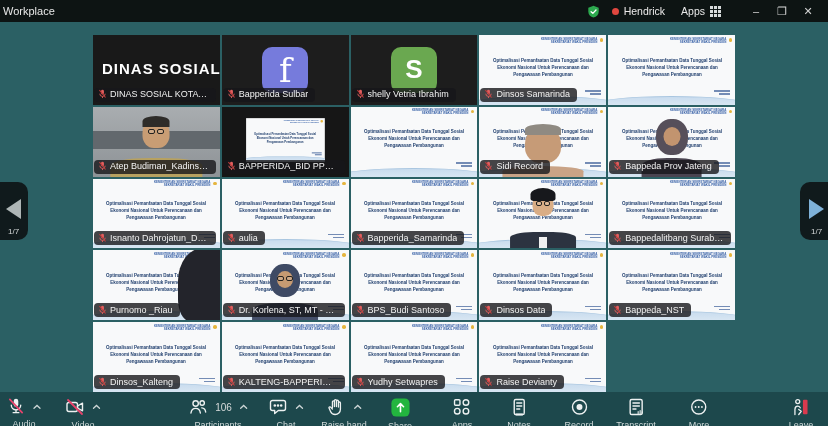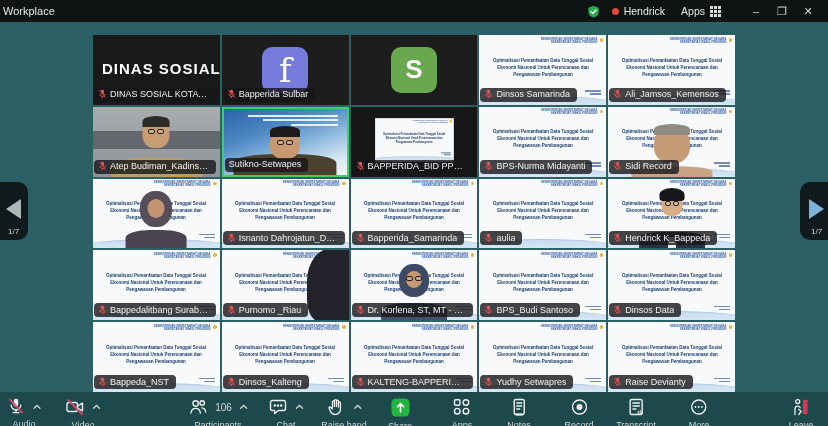--- a/index.html
+++ b/index.html
@@ -178,20 +178,31 @@
                 <path d="M2 5.2a3 3 0 0 0 6 0" fill="none" stroke="#e25f5f" stroke-width="1"></path>
                 <path d="M5 8.4v1.6" stroke="#e25f5f" stroke-width="1"></path>
                 <path d="M1.6 1.2 8.4 9.4" stroke="#c23b3b" stroke-width="1.2"></path>
               </svg>
             </span>
             <span class="plabel">Bapperida Sulbar</span>
           </div>
         </div>
         <div class="tile kind-avatar">
           <div class="avatar-box" style="background: rgb(106, 168, 80); font-family: &quot;Liberation Sans&quot;, sans-serif; font-size: 26px; font-weight: 700;">S</div>
+          <div class="pill">
+            <span style="display: flex;">
+              <svg width="9" height="10" viewBox="0 0 10 11">
+                <rect x="3.4" y="0.8" width="3.2" height="5.2" rx="1.6" fill="#e25f5f"></rect>
+                <path d="M2 5.2a3 3 0 0 0 6 0" fill="none" stroke="#e25f5f" stroke-width="1"></path>
+                <path d="M5 8.4v1.6" stroke="#e25f5f" stroke-width="1"></path>
+                <path d="M1.6 1.2 8.4 9.4" stroke="#c23b3b" stroke-width="1.2"></path>
+              </svg>
+            </span>
+            <span class="plabel">shelly Vetria Ibrahim</span>
+          </div>
         </div>
         <div class="tile kind-slide">
           <div class="slidecard">
             <div class="sl-dot"></div>
             <div class="sl-ht"><span>KEMENTERIAN SEKRETARIAT NEGARA</span><br><span>SEKRETARIAT WAKIL PRESIDEN</span></div>
             <div class="sl-title">Optimalisasi Pemanfaatan Data Tunggal Sosial Ekonomi Nasional Untuk Perencanaan dan Pengawasan Pembangunan</div>
             <div class="sl-foot">
               <i></i>
               <i></i>
             </div>
@@ -212,31 +223,20 @@
         <div class="tile kind-slide">
           <div class="slidecard">
             <div class="sl-dot"></div>
             <div class="sl-ht"><span>KEMENTERIAN SEKRETARIAT NEGARA</span><br><span>SEKRETARIAT WAKIL PRESIDEN</span></div>
             <div class="sl-title">Optimalisasi Pemanfaatan Data Tunggal Sosial Ekonomi Nasional Untuk Perencanaan dan Pengawasan Pembangunan</div>
             <div class="sl-foot">
               <i></i>
               <i></i>
             </div>
             <div class="sl-wave"></div>
-          </div>
-          <div class="pill">
-            <span style="display: flex;">
-              <svg width="9" height="10" viewBox="0 0 10 11">
-                <rect x="3.4" y="0.8" width="3.2" height="5.2" rx="1.6" fill="#e25f5f"></rect>
-                <path d="M2 5.2a3 3 0 0 0 6 0" fill="none" stroke="#e25f5f" stroke-width="1"></path>
-                <path d="M5 8.4v1.6" stroke="#e25f5f" stroke-width="1"></path>
-                <path d="M1.6 1.2 8.4 9.4" stroke="#c23b3b" stroke-width="1.2"></path>
-              </svg>
-            </span>
-            <span class="plabel">Ali_Jamsos_Kemensos</span>
           </div>
         </div>
         <div class="tile kind-video-room">
           <div class="band"></div>
           <div class="p-hair room-hair"></div>
           <div class="p-head room-head"></div>
           <div class="glasses room-glasses">
             <i></i>
             <i></i>
           </div>
@@ -244,37 +244,20 @@
           <div class="pill">
             <span style="display: flex;">
               <svg width="9" height="10" viewBox="0 0 10 11">
                 <rect x="3.4" y="0.8" width="3.2" height="5.2" rx="1.6" fill="#e25f5f"></rect>
                 <path d="M2 5.2a3 3 0 0 0 6 0" fill="none" stroke="#e25f5f" stroke-width="1"></path>
                 <path d="M5 8.4v1.6" stroke="#e25f5f" stroke-width="1"></path>
                 <path d="M1.6 1.2 8.4 9.4" stroke="#c23b3b" stroke-width="1.2"></path>
               </svg>
             </span>
             <span class="plabel">Atep Budiman_Kadinsos Kot...</span>
-          </div>
-        </div>
-        <div class="tile kind-video-blue active">
-          <div class="blue-lines">
-            <i></i>
-            <i></i>
-            <i></i>
-          </div>
-          <div class="p-hair blue-hair"></div>
-          <div class="p-head blue-head"></div>
-          <div class="glasses blue-glasses">
-            <i></i>
-            <i></i>
-          </div>
-          <div class="p-body blue-body"></div>
-          <div class="pill">
-            <span class="plabel">Sutikno-Setwapes</span>
           </div>
         </div>
         <div class="tile kind-mini-slide">
           <div class="mini">
             <div class="slidecard">
               <div class="sl-dot"></div>
               <div class="sl-ht"><span>KEMENTERIAN SEKRETARIAT NEGARA</span><br><span>SEKRETARIAT WAKIL PRESIDEN</span></div>
               <div class="sl-title">Optimalisasi Pemanfaatan Data Tunggal Sosial Ekonomi Nasional Untuk Perencanaan dan Pengawasan Pembangunan</div>
               <div class="sl-foot">
                 <i></i>
@@ -299,31 +282,20 @@
           <div class="slidecard">
             <div class="sl-dot"></div>
             <div class="sl-ht"><span>KEMENTERIAN SEKRETARIAT NEGARA</span><br><span>SEKRETARIAT WAKIL PRESIDEN</span></div>
             <div class="sl-title">Optimalisasi Pemanfaatan Data Tunggal Sosial Ekonomi Nasional Untuk Perencanaan dan Pengawasan Pembangunan</div>
             <div class="sl-foot">
               <i></i>
               <i></i>
             </div>
             <div class="sl-wave"></div>
           </div>
-          <div class="pill">
-            <span style="display: flex;">
-              <svg width="9" height="10" viewBox="0 0 10 11">
-                <rect x="3.4" y="0.8" width="3.2" height="5.2" rx="1.6" fill="#e25f5f"></rect>
-                <path d="M2 5.2a3 3 0 0 0 6 0" fill="none" stroke="#e25f5f" stroke-width="1"></path>
-                <path d="M5 8.4v1.6" stroke="#e25f5f" stroke-width="1"></path>
-                <path d="M1.6 1.2 8.4 9.4" stroke="#c23b3b" stroke-width="1.2"></path>
-              </svg>
-            </span>
-            <span class="plabel">BPS-Nurma Midayanti</span>
-          </div>
         </div>
         <div class="tile kind-slide-face">
           <div class="slidecard">
             <div class="sl-dot"></div>
             <div class="sl-ht"><span>KEMENTERIAN SEKRETARIAT NEGARA</span><br><span>SEKRETARIAT WAKIL PRESIDEN</span></div>
             <div class="sl-title">Optimalisasi Pemanfaatan Data Tunggal Sosial Ekonomi Nasional Untuk Perencanaan dan Pengawasan Pembangunan</div>
             <div class="sl-foot">
               <i></i>
               <i></i>
             </div>
@@ -351,20 +323,31 @@
             <div class="sl-title">Optimalisasi Pemanfaatan Data Tunggal Sosial Ekonomi Nasional Untuk Perencanaan dan Pengawasan Pembangunan</div>
             <div class="sl-foot">
               <i></i>
               <i></i>
             </div>
             <div class="sl-wave"></div>
           </div>
           <div class="p-head hij-head"></div>
           <div class="hij-face"></div>
           <div class="p-body hij-body"></div>
+          <div class="pill">
+            <span style="display: flex;">
+              <svg width="9" height="10" viewBox="0 0 10 11">
+                <rect x="3.4" y="0.8" width="3.2" height="5.2" rx="1.6" fill="#e25f5f"></rect>
+                <path d="M2 5.2a3 3 0 0 0 6 0" fill="none" stroke="#e25f5f" stroke-width="1"></path>
+                <path d="M5 8.4v1.6" stroke="#e25f5f" stroke-width="1"></path>
+                <path d="M1.6 1.2 8.4 9.4" stroke="#c23b3b" stroke-width="1.2"></path>
+              </svg>
+            </span>
+            <span class="plabel">Bappeda Prov Jateng</span>
+          </div>
         </div>
         <div class="tile kind-slide">
           <div class="slidecard">
             <div class="sl-dot"></div>
             <div class="sl-ht"><span>KEMENTERIAN SEKRETARIAT NEGARA</span><br><span>SEKRETARIAT WAKIL PRESIDEN</span></div>
             <div class="sl-title">Optimalisasi Pemanfaatan Data Tunggal Sosial Ekonomi Nasional Untuk Perencanaan dan Pengawasan Pembangunan</div>
             <div class="sl-foot">
               <i></i>
               <i></i>
             </div>
@@ -395,44 +378,44 @@
           </div>
           <div class="pill">
             <span style="display: flex;">
               <svg width="9" height="10" viewBox="0 0 10 11">
                 <rect x="3.4" y="0.8" width="3.2" height="5.2" rx="1.6" fill="#e25f5f"></rect>
                 <path d="M2 5.2a3 3 0 0 0 6 0" fill="none" stroke="#e25f5f" stroke-width="1"></path>
                 <path d="M5 8.4v1.6" stroke="#e25f5f" stroke-width="1"></path>
                 <path d="M1.6 1.2 8.4 9.4" stroke="#c23b3b" stroke-width="1.2"></path>
               </svg>
             </span>
+            <span class="plabel">aulia</span>
+          </div>
+        </div>
+        <div class="tile kind-slide">
+          <div class="slidecard">
+            <div class="sl-dot"></div>
+            <div class="sl-ht"><span>KEMENTERIAN SEKRETARIAT NEGARA</span><br><span>SEKRETARIAT WAKIL PRESIDEN</span></div>
+            <div class="sl-title">Optimalisasi Pemanfaatan Data Tunggal Sosial Ekonomi Nasional Untuk Perencanaan dan Pengawasan Pembangunan</div>
+            <div class="sl-foot">
+              <i></i>
+              <i></i>
+            </div>
+            <div class="sl-wave"></div>
+          </div>
+          <div class="pill">
+            <span style="display: flex;">
+              <svg width="9" height="10" viewBox="0 0 10 11">
+                <rect x="3.4" y="0.8" width="3.2" height="5.2" rx="1.6" fill="#e25f5f"></rect>
+                <path d="M2 5.2a3 3 0 0 0 6 0" fill="none" stroke="#e25f5f" stroke-width="1"></path>
+                <path d="M5 8.4v1.6" stroke="#e25f5f" stroke-width="1"></path>
+                <path d="M1.6 1.2 8.4 9.4" stroke="#c23b3b" stroke-width="1.2"></path>
+              </svg>
+            </span>
             <span class="plabel">Bapperida_Samarinda</span>
-          </div>
-        </div>
-        <div class="tile kind-slide">
-          <div class="slidecard">
-            <div class="sl-dot"></div>
-            <div class="sl-ht"><span>KEMENTERIAN SEKRETARIAT NEGARA</span><br><span>SEKRETARIAT WAKIL PRESIDEN</span></div>
-            <div class="sl-title">Optimalisasi Pemanfaatan Data Tunggal Sosial Ekonomi Nasional Untuk Perencanaan dan Pengawasan Pembangunan</div>
-            <div class="sl-foot">
-              <i></i>
-              <i></i>
-            </div>
-            <div class="sl-wave"></div>
-          </div>
-          <div class="pill">
-            <span style="display: flex;">
-              <svg width="9" height="10" viewBox="0 0 10 11">
-                <rect x="3.4" y="0.8" width="3.2" height="5.2" rx="1.6" fill="#e25f5f"></rect>
-                <path d="M2 5.2a3 3 0 0 0 6 0" fill="none" stroke="#e25f5f" stroke-width="1"></path>
-                <path d="M5 8.4v1.6" stroke="#e25f5f" stroke-width="1"></path>
-                <path d="M1.6 1.2 8.4 9.4" stroke="#c23b3b" stroke-width="1.2"></path>
-              </svg>
-            </span>
-            <span class="plabel">aulia</span>
           </div>
         </div>
         <div class="tile kind-slide-avatar3d">
           <div class="slidecard">
             <div class="sl-dot"></div>
             <div class="sl-ht"><span>KEMENTERIAN SEKRETARIAT NEGARA</span><br><span>SEKRETARIAT WAKIL PRESIDEN</span></div>
             <div class="sl-title">Optimalisasi Pemanfaatan Data Tunggal Sosial Ekonomi Nasional Untuk Perencanaan dan Pengawasan Pembangunan</div>
             <div class="sl-foot">
               <i></i>
               <i></i>
@@ -440,31 +423,20 @@
             <div class="sl-wave"></div>
           </div>
           <div class="p-hair av-hair"></div>
           <div class="p-head av-head"></div>
           <div class="glasses av-glasses">
             <i></i>
             <i></i>
           </div>
           <div class="p-body av-body"></div>
           <div class="av-shirt"></div>
-          <div class="pill">
-            <span style="display: flex;">
-              <svg width="9" height="10" viewBox="0 0 10 11">
-                <rect x="3.4" y="0.8" width="3.2" height="5.2" rx="1.6" fill="#e25f5f"></rect>
-                <path d="M2 5.2a3 3 0 0 0 6 0" fill="none" stroke="#e25f5f" stroke-width="1"></path>
-                <path d="M5 8.4v1.6" stroke="#e25f5f" stroke-width="1"></path>
-                <path d="M1.6 1.2 8.4 9.4" stroke="#c23b3b" stroke-width="1.2"></path>
-              </svg>
-            </span>
-            <span class="plabel">Hendrick K_Bappeda</span>
-          </div>
         </div>
         <div class="tile kind-slide">
           <div class="slidecard">
             <div class="sl-dot"></div>
             <div class="sl-ht"><span>KEMENTERIAN SEKRETARIAT NEGARA</span><br><span>SEKRETARIAT WAKIL PRESIDEN</span></div>
             <div class="sl-title">Optimalisasi Pemanfaatan Data Tunggal Sosial Ekonomi Nasional Untuk Perencanaan dan Pengawasan Pembangunan</div>
             <div class="sl-foot">
               <i></i>
               <i></i>
             </div>

